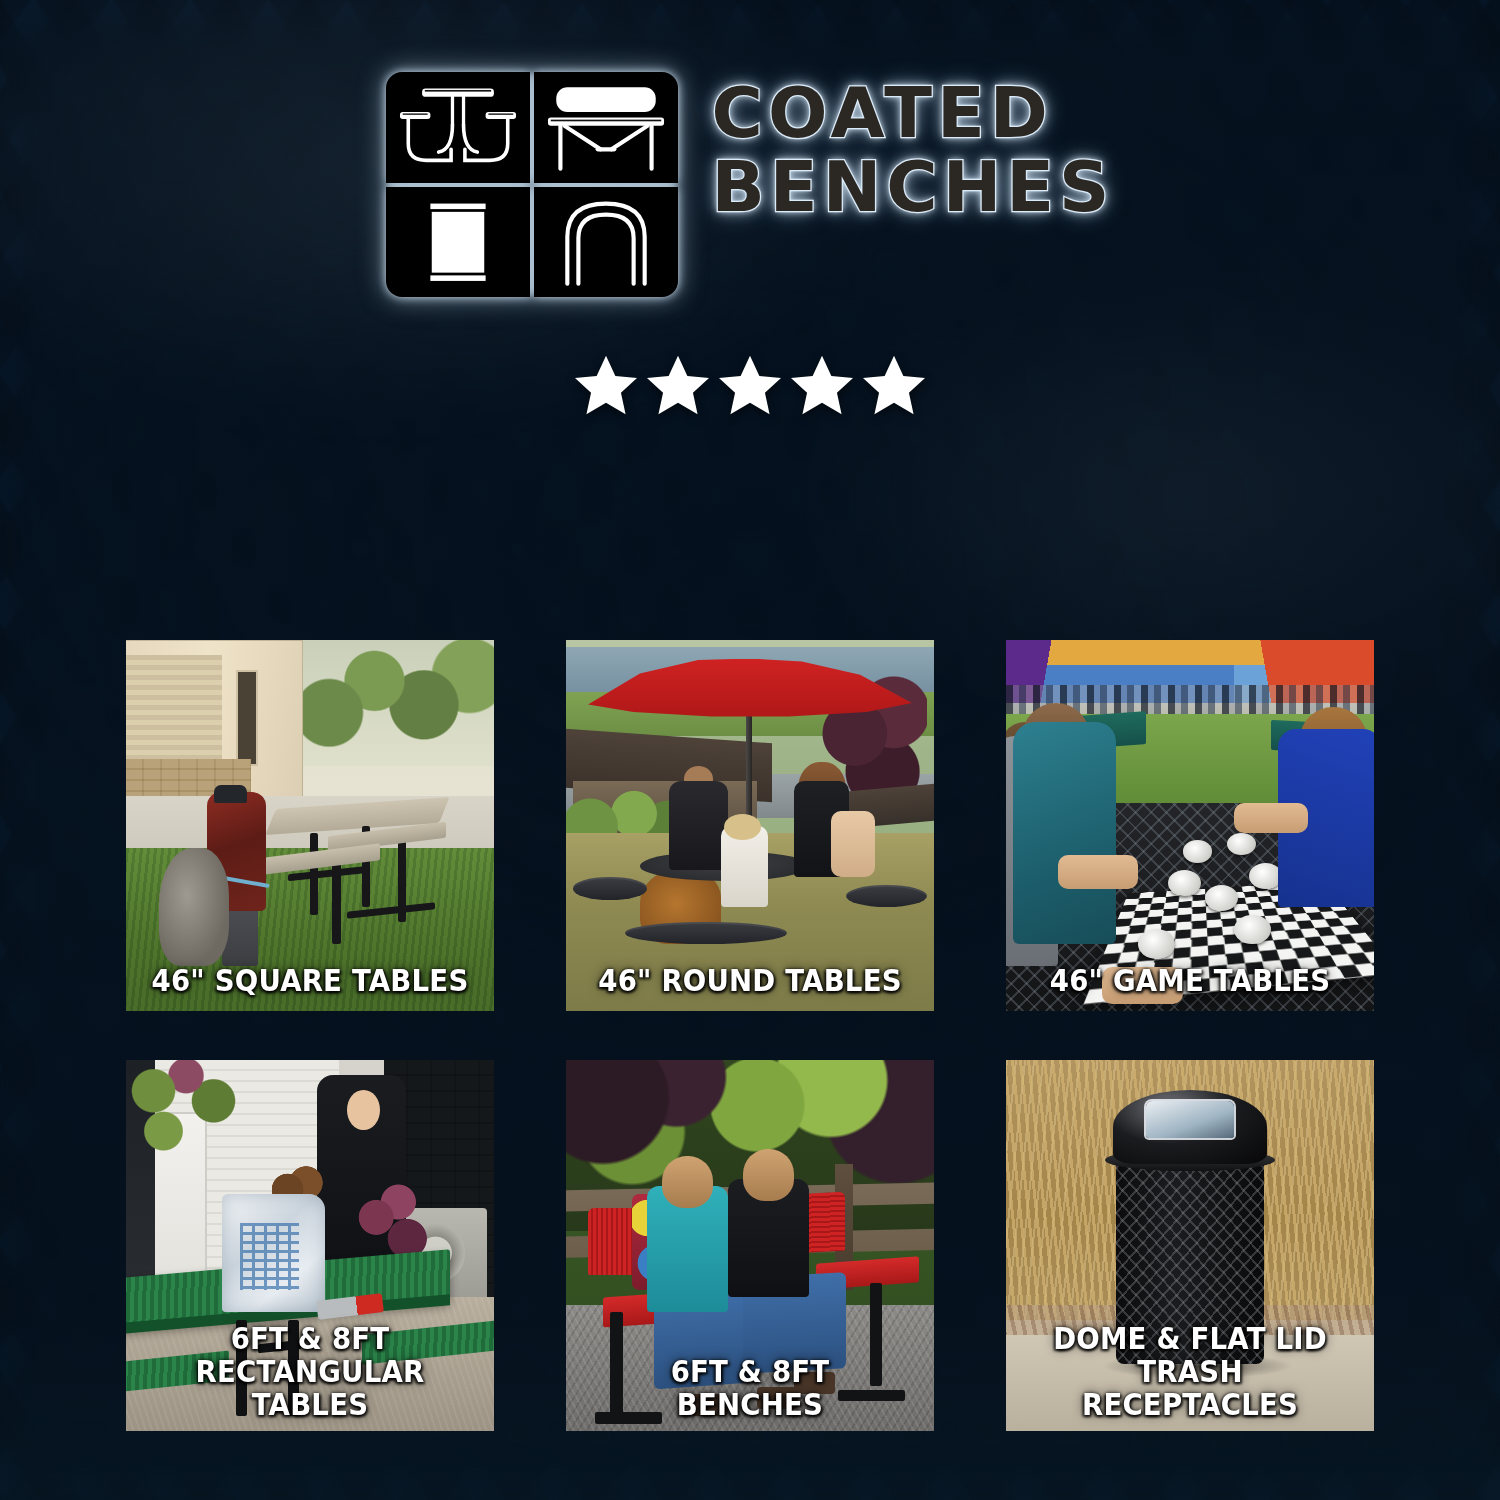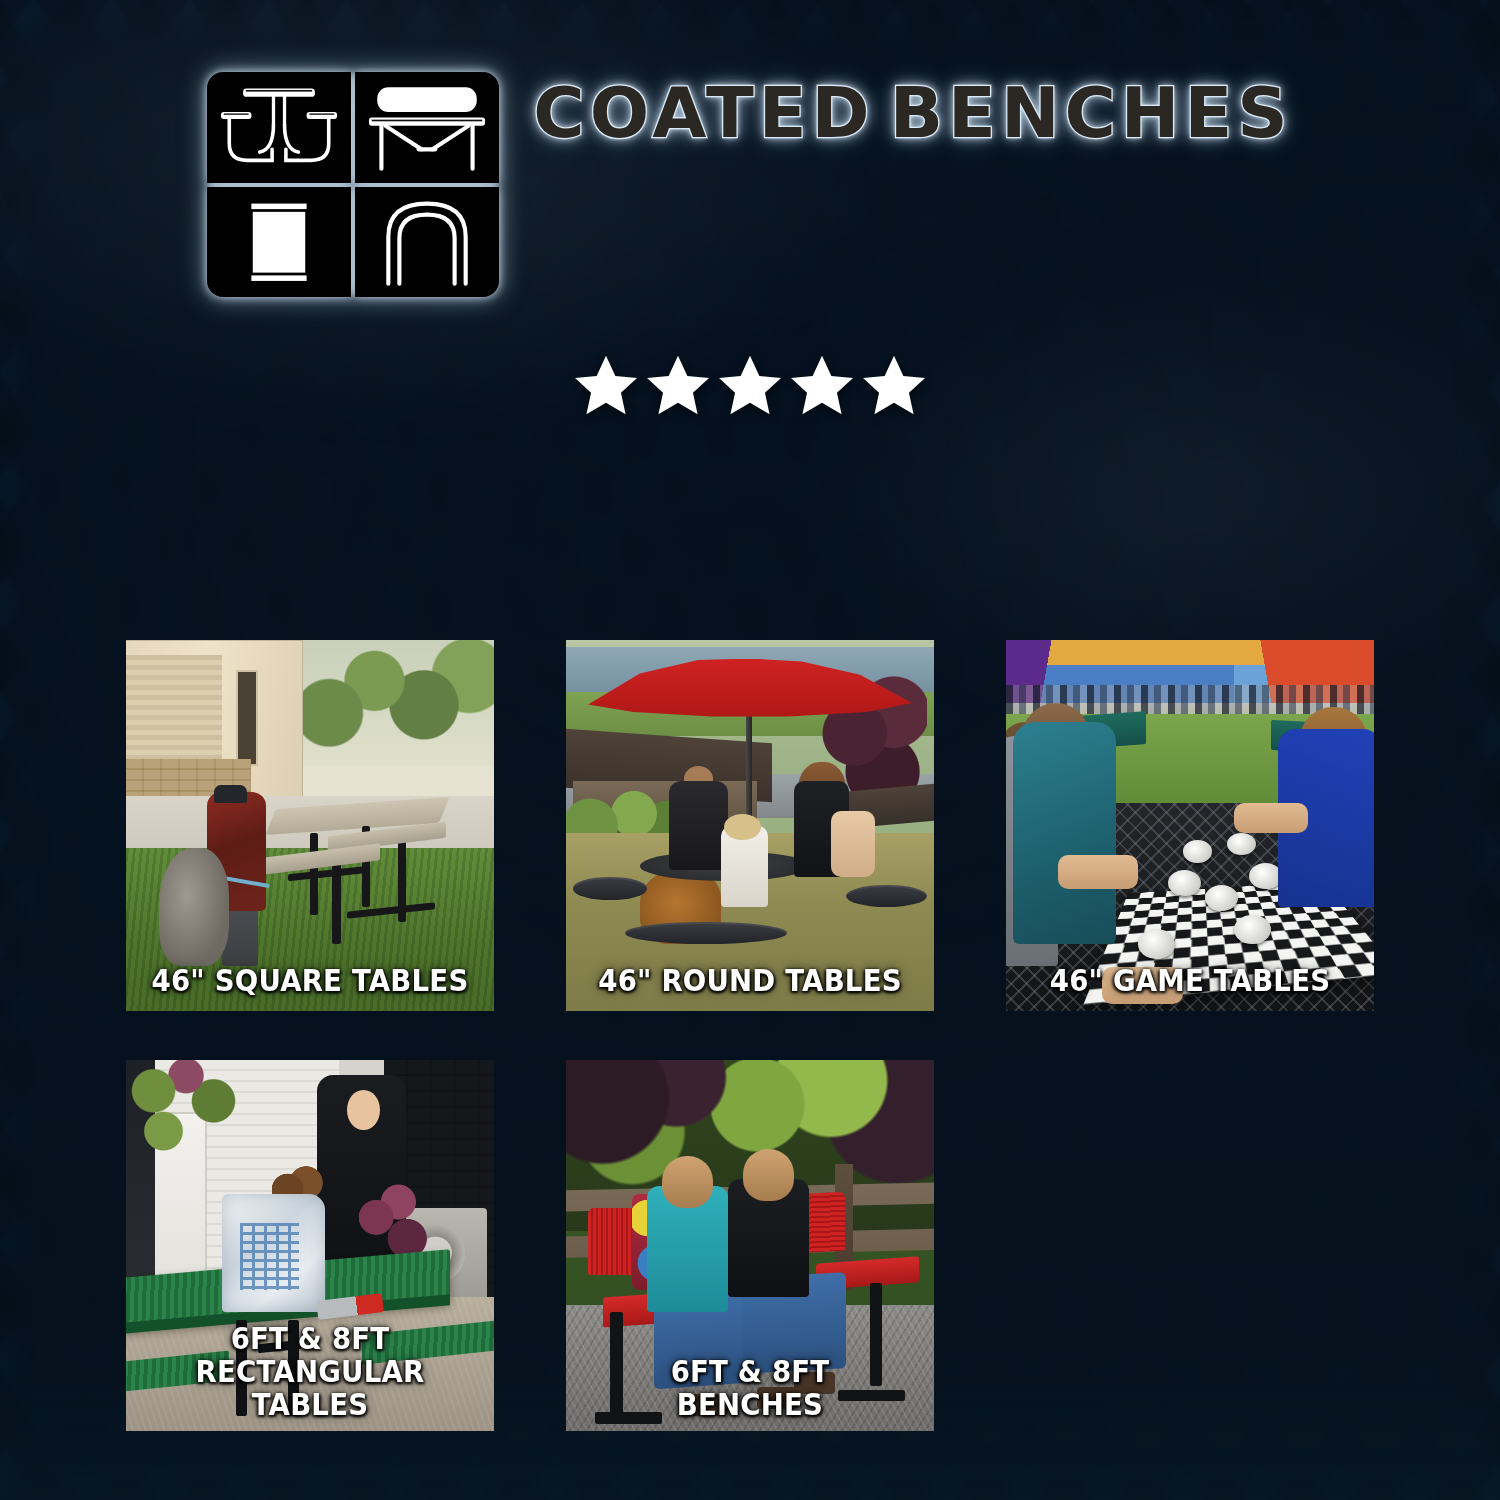--- a/index.html
+++ b/index.html
@@ -74,21 +74,21 @@
     filter:drop-shadow(0 0 5px rgba(210,230,245,.95)) drop-shadow(0 0 12px rgba(190,215,235,.55));
   }
   .logo-cell { background:#000; position:relative; overflow:hidden; }
   .logo-cell.tl { border-top-left-radius:16px; }
   .logo-cell.tr { border-top-right-radius:16px; }
   .logo-cell.bl { border-bottom-left-radius:16px; }
   .logo-cell.br { border-bottom-right-radius:16px; }
   .logo-cell svg { position:absolute; inset:0; width:100%; height:100%; }
 
   .logo-words {
-    display:flex; gap:15px; padding-top:4px;
+    display:flex; flex-direction:column; gap:0; padding-top:4px;
   }
   .logo-words span {
     font-family:"DejaVu Sans", sans-serif;
     font-weight:700;
     font-size:70px;
     line-height:74px;
     letter-spacing:5px;
     color:#2b2723;
     -webkit-text-stroke:2.5px #e9f3fb;
     paint-order:stroke fill;
@@ -699,15 +699,31 @@
         <div class="layer boyB"></div>
         <div class="layer boyBh"></div>
         <div class="layer shoe" style="left:34%;bottom:4%;width:10%;height:6%"></div>
         <div class="layer shoe" style="left:52%;bottom:6%;width:11%;height:6%"></div>
         <div class="layer shoe" style="left:62%;bottom:10%;width:11%;height:6%"></div>
       </div>
       <div class="cap two">6FT &amp; 8FT
 BENCHES</div>
     </div>
 
+    <div class="card c6">
+      <div class="photo">
+        <div class="sky"></div>
+        <div class="layer skystrip"></div>
+        <div class="layer grasses"></div>
+        <div class="layer mulch"></div>
+        <div class="layer walk"></div>
+        <div class="layer shadow"></div>
+        <div class="layer can"></div>
+        <div class="layer rim"></div>
+        <div class="layer dome"></div>
+        <div class="layer domewin"></div>
+      </div>
+      <div class="cap two">DOME &amp; FLAT LID
+TRASH RECEPTACLES</div>
+    </div>
 
   </div>
 </div>
 
 </body></html>

